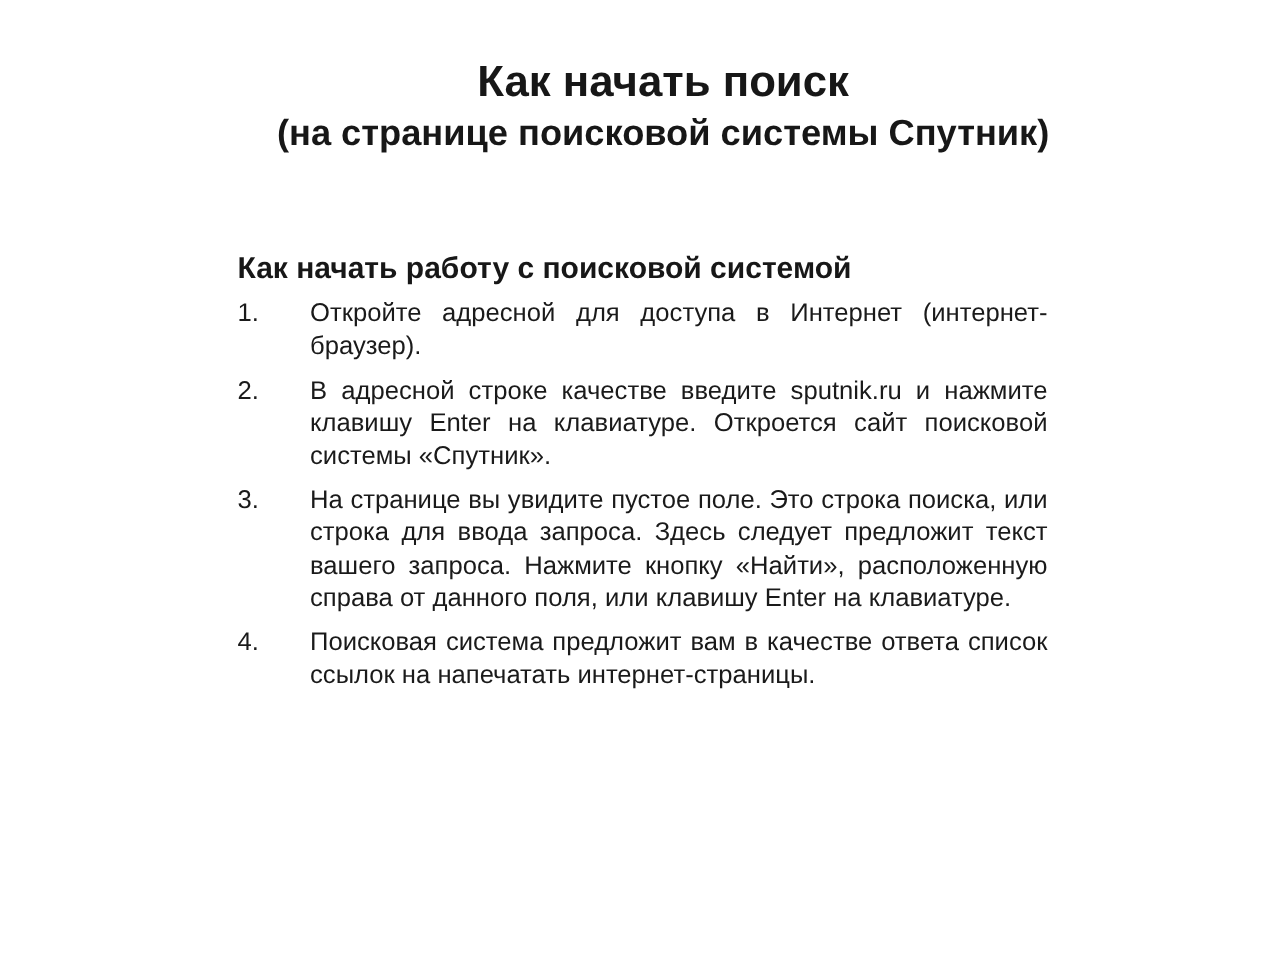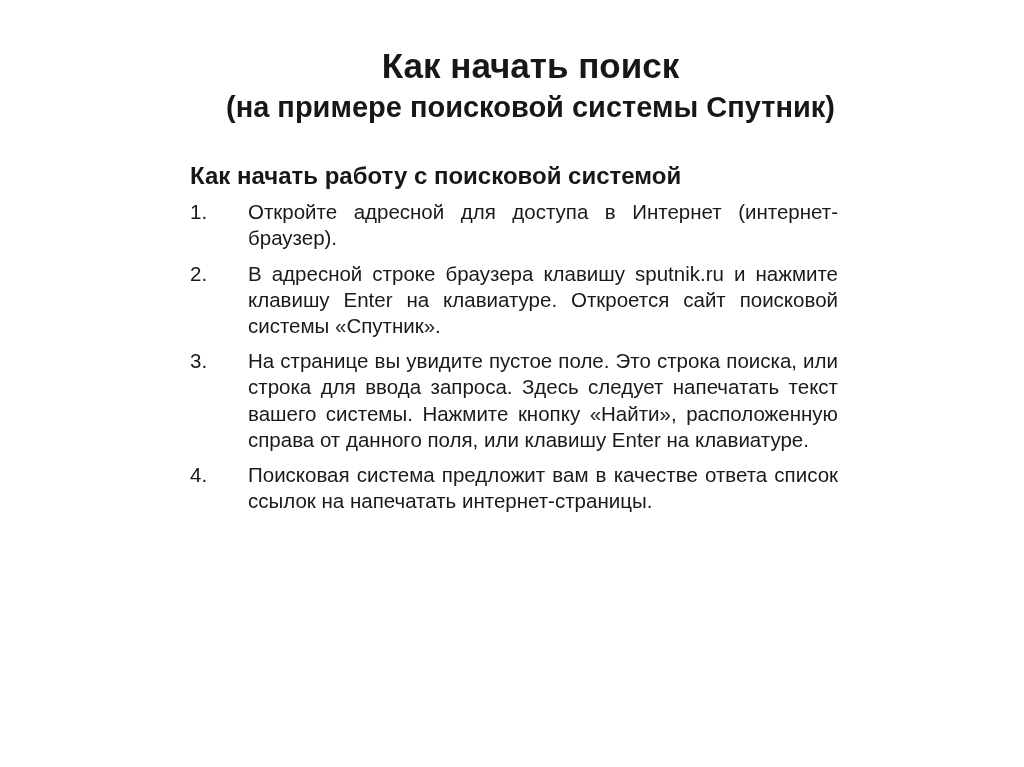--- a/index.html
+++ b/index.html
@@ -30,21 +30,21 @@
     color: #171717;
   }
   .slide-subtitle {
     margin: 4px 0 0 0;
     font-size: 29px;
     line-height: 1.2;
     font-weight: 700;
     color: #171717;
   }
   .slide-body {
-    margin-top: 36px;
+    margin-top: 75px;
     margin-left: 190px;
     width: 648px;
   }
   .section-heading {
     margin: 0 0 8px 0;
     font-size: 24px;
     line-height: 1.25;
     font-weight: 700;
     color: #171717;
   }
@@ -72,42 +72,42 @@
     font-weight: 400;
   }
 </style>
 </head>
 <body>
 
 <div class="slide">
 
   <header class="slide-header">
     <h1 class="slide-title">Как начать поиск</h1>
-    <h2 class="slide-subtitle">(на примере поисковой системы Спутник)</h2>
+    <h2 class="slide-subtitle">(на странице поисковой системы Спутник)</h2>
   </header>
 
   <main class="slide-body">
 
     <h3 class="section-heading">Как начать работу с поисковой системой</h3>
 
     <ol class="steps">
 
       <li class="step">
         <span class="step-num">1.</span>
         <span class="step-text">Откройте адресной для доступа в Интернет (интернет-браузер).</span>
       </li>
 
       <li class="step">
         <span class="step-num">2.</span>
-        <span class="step-text"><span>В адресной строке браузера клавишу </span><b>sputnik.ru</b><span> и нажмите клавишу Enter на клавиатуре. Откроется сайт поисковой системы «Спутник».</span></span>
+        <span class="step-text"><span>В адресной строке качестве введите </span><b>sputnik.ru</b><span> и нажмите клавишу Enter на клавиатуре. Откроется сайт поисковой системы «Спутник».</span></span>
       </li>
 
       <li class="step">
         <span class="step-num">3.</span>
-        <span class="step-text">На странице вы увидите пустое поле. Это строка поиска, или строка для ввода запроса. Здесь следует напечатать текст вашего системы. Нажмите кнопку «Найти», расположенную справа от данного поля, или клавишу Enter на клавиатуре.</span>
+        <span class="step-text">На странице вы увидите пустое поле. Это строка поиска, или строка для ввода запроса. Здесь следует предложит текст вашего запроса. Нажмите кнопку «Найти», расположенную справа от данного поля, или клавишу Enter на клавиатуре.</span>
       </li>
 
       <li class="step">
         <span class="step-num">4.</span>
         <span class="step-text">Поисковая система предложит вам в качестве ответа список ссылок на напечатать интернет-страницы.</span>
       </li>
 
     </ol>
 
   </main>

